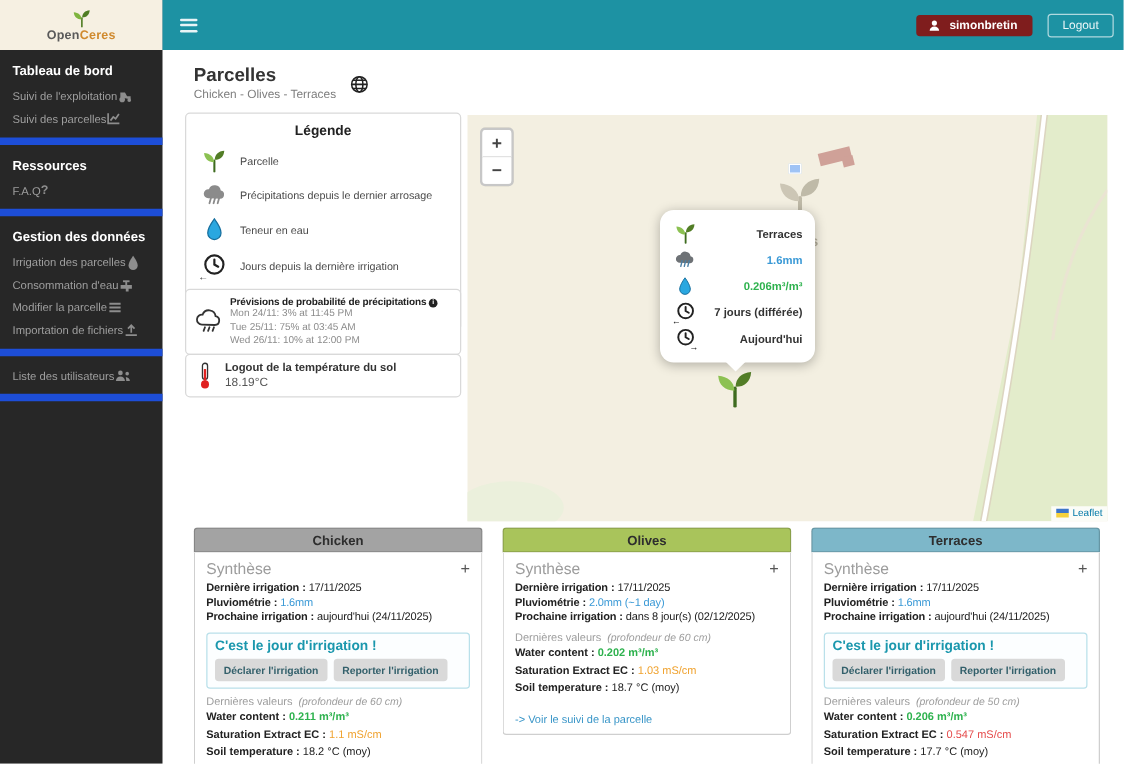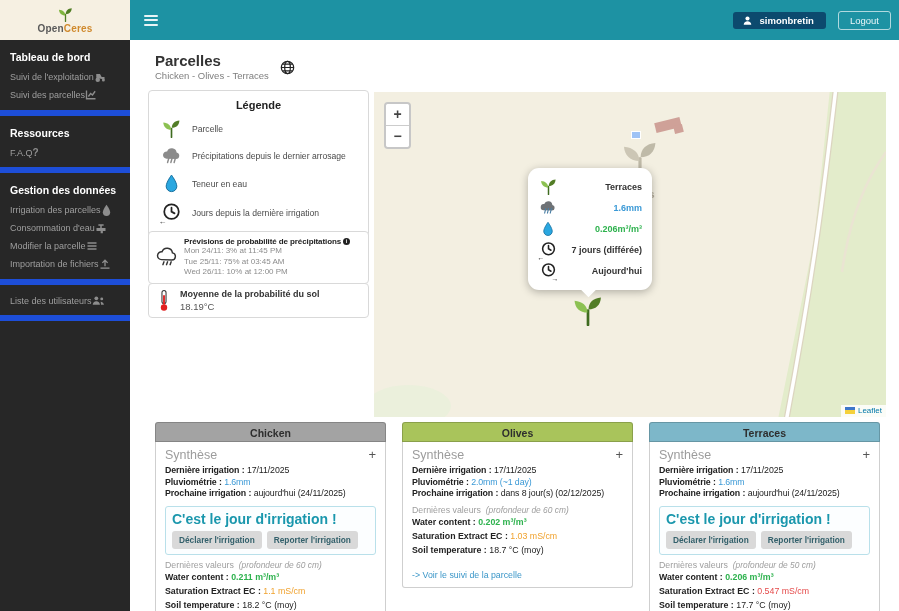--- a/index.html
+++ b/index.html
@@ -89,21 +89,21 @@
   .card-header{height:20px;line-height:20px;text-align:center;font-size:10.5px;font-weight:bold;color:#2e2e2e;
     border:1px solid rgba(0,0,0,.18);border-radius:3px 3px 0 0;box-sizing:border-box;}
   .card-body{border:1px solid #cfcfcf;border-top:none;background:#fff;padding:6px 9px 7px;border-radius:0 0 3px 3px;}
   .syn-row{display:flex;justify-content:space-between;align-items:center;margin-bottom:3px;}
   .syn{font-size:12.5px;color:#9c9c9c;text-align:right;}
   .plus{font-size:13px;color:#555;cursor:pointer;line-height:12px;}
   .inf{font-size:8.8px;color:#222;line-height:11.5px;letter-spacing:-.1px;}
   .inf b{font-weight:bold;}
   .v-blue{color:#3a99d6;} .v-green{color:#2eb24e;font-weight:bold;}
   .alert-box{border:1px solid #b9e0ea;background:#fcfeff;border-radius:3px;margin:6px 0 5px;padding:4px 6px 5px;}
-  .alert-text{color:#1a97ad;font-size:14px;font-weight:bold;margin-bottom:4px;}
+  .alert-text{color:#1a97ad;font-size:11px;font-weight:bold;margin-bottom:4px;}
   .alert-btns{display:flex;gap:5px;}
   .gbtn{background:#d9d9d9;border:none;border-radius:3px;padding:4px 7px;font-size:8.3px;font-weight:bold;color:#33606b;cursor:pointer;font-family:inherit;white-space:nowrap;}
   .dv{font-size:8.8px;color:#9e9e9e;margin-top:5px;}
   .dv i{font-style:italic;font-size:8.4px;}
   .valrow{font-size:8.8px;color:#222;line-height:14px;}
   .valrow b{font-weight:bold;}
   .card-link{font-size:8.8px;color:#3a96c8;margin-top:13px;cursor:pointer;}
 </style>
 </head>
 <body>
@@ -197,21 +197,21 @@
     </div>
   </nav>
 
   <header id="topbar" style="background-color: rgb(29, 146, 163);">
     <div id="hamburger">
         <i></i>
         <i></i>
         <i></i>
       </div>
     <div class="spacer"></div>
-    <div id="user-chip" style="background-color: #0c4a6e;">
+    <div id="user-chip" style="background-color: #7f1d1d;">
       <svg width="11" height="11" viewBox="0 0 16 16">
           <g fill="#fff">
             <circle cx="8" cy="5" r="3"></circle>
             <path d="M2.5 14c0-3 2.5-5 5.5-5s5.5 2 5.5 5z"></path>
           </g>
         </svg>
       <span>simonbretin</span>
     </div>
     <button id="logout-btn">Logout</button>
   </header>
@@ -292,21 +292,21 @@
     </div>
   </section>
 
   <section class="panel" id="temp-panel">
     <svg width="14" height="23" viewBox="0 0 24 38">
       <rect x="8.5" y="2" width="7" height="22" rx="3.5" fill="#fff" stroke="#333" stroke-width="1.8"></rect>
       <rect x="10.4" y="10" width="3.2" height="16" fill="#e02020"></rect>
       <circle cx="12" cy="31" r="5.5" fill="#e02020"></circle>
     </svg>
     <div>
-      <div id="temp-label">Moyenne de la probabilité du sol</div>
+      <div id="temp-label">Logout de la température du sol</div>
       <div id="temp-value">18.19°C</div>
     </div>
   </section>
 
   <div id="map">
     <div id="map-green"></div>
     <div id="map-green2"></div>
     <svg id="map-roads" width="512" height="325">
       <path d="M462 -5 C452 80 442 170 412 330" fill="none" stroke="#dcd5c0" stroke-width="6"></path>
       <path d="M462 -5 C452 80 442 170 412 330" fill="none" stroke="#ffffff" stroke-width="3.5"></path>

